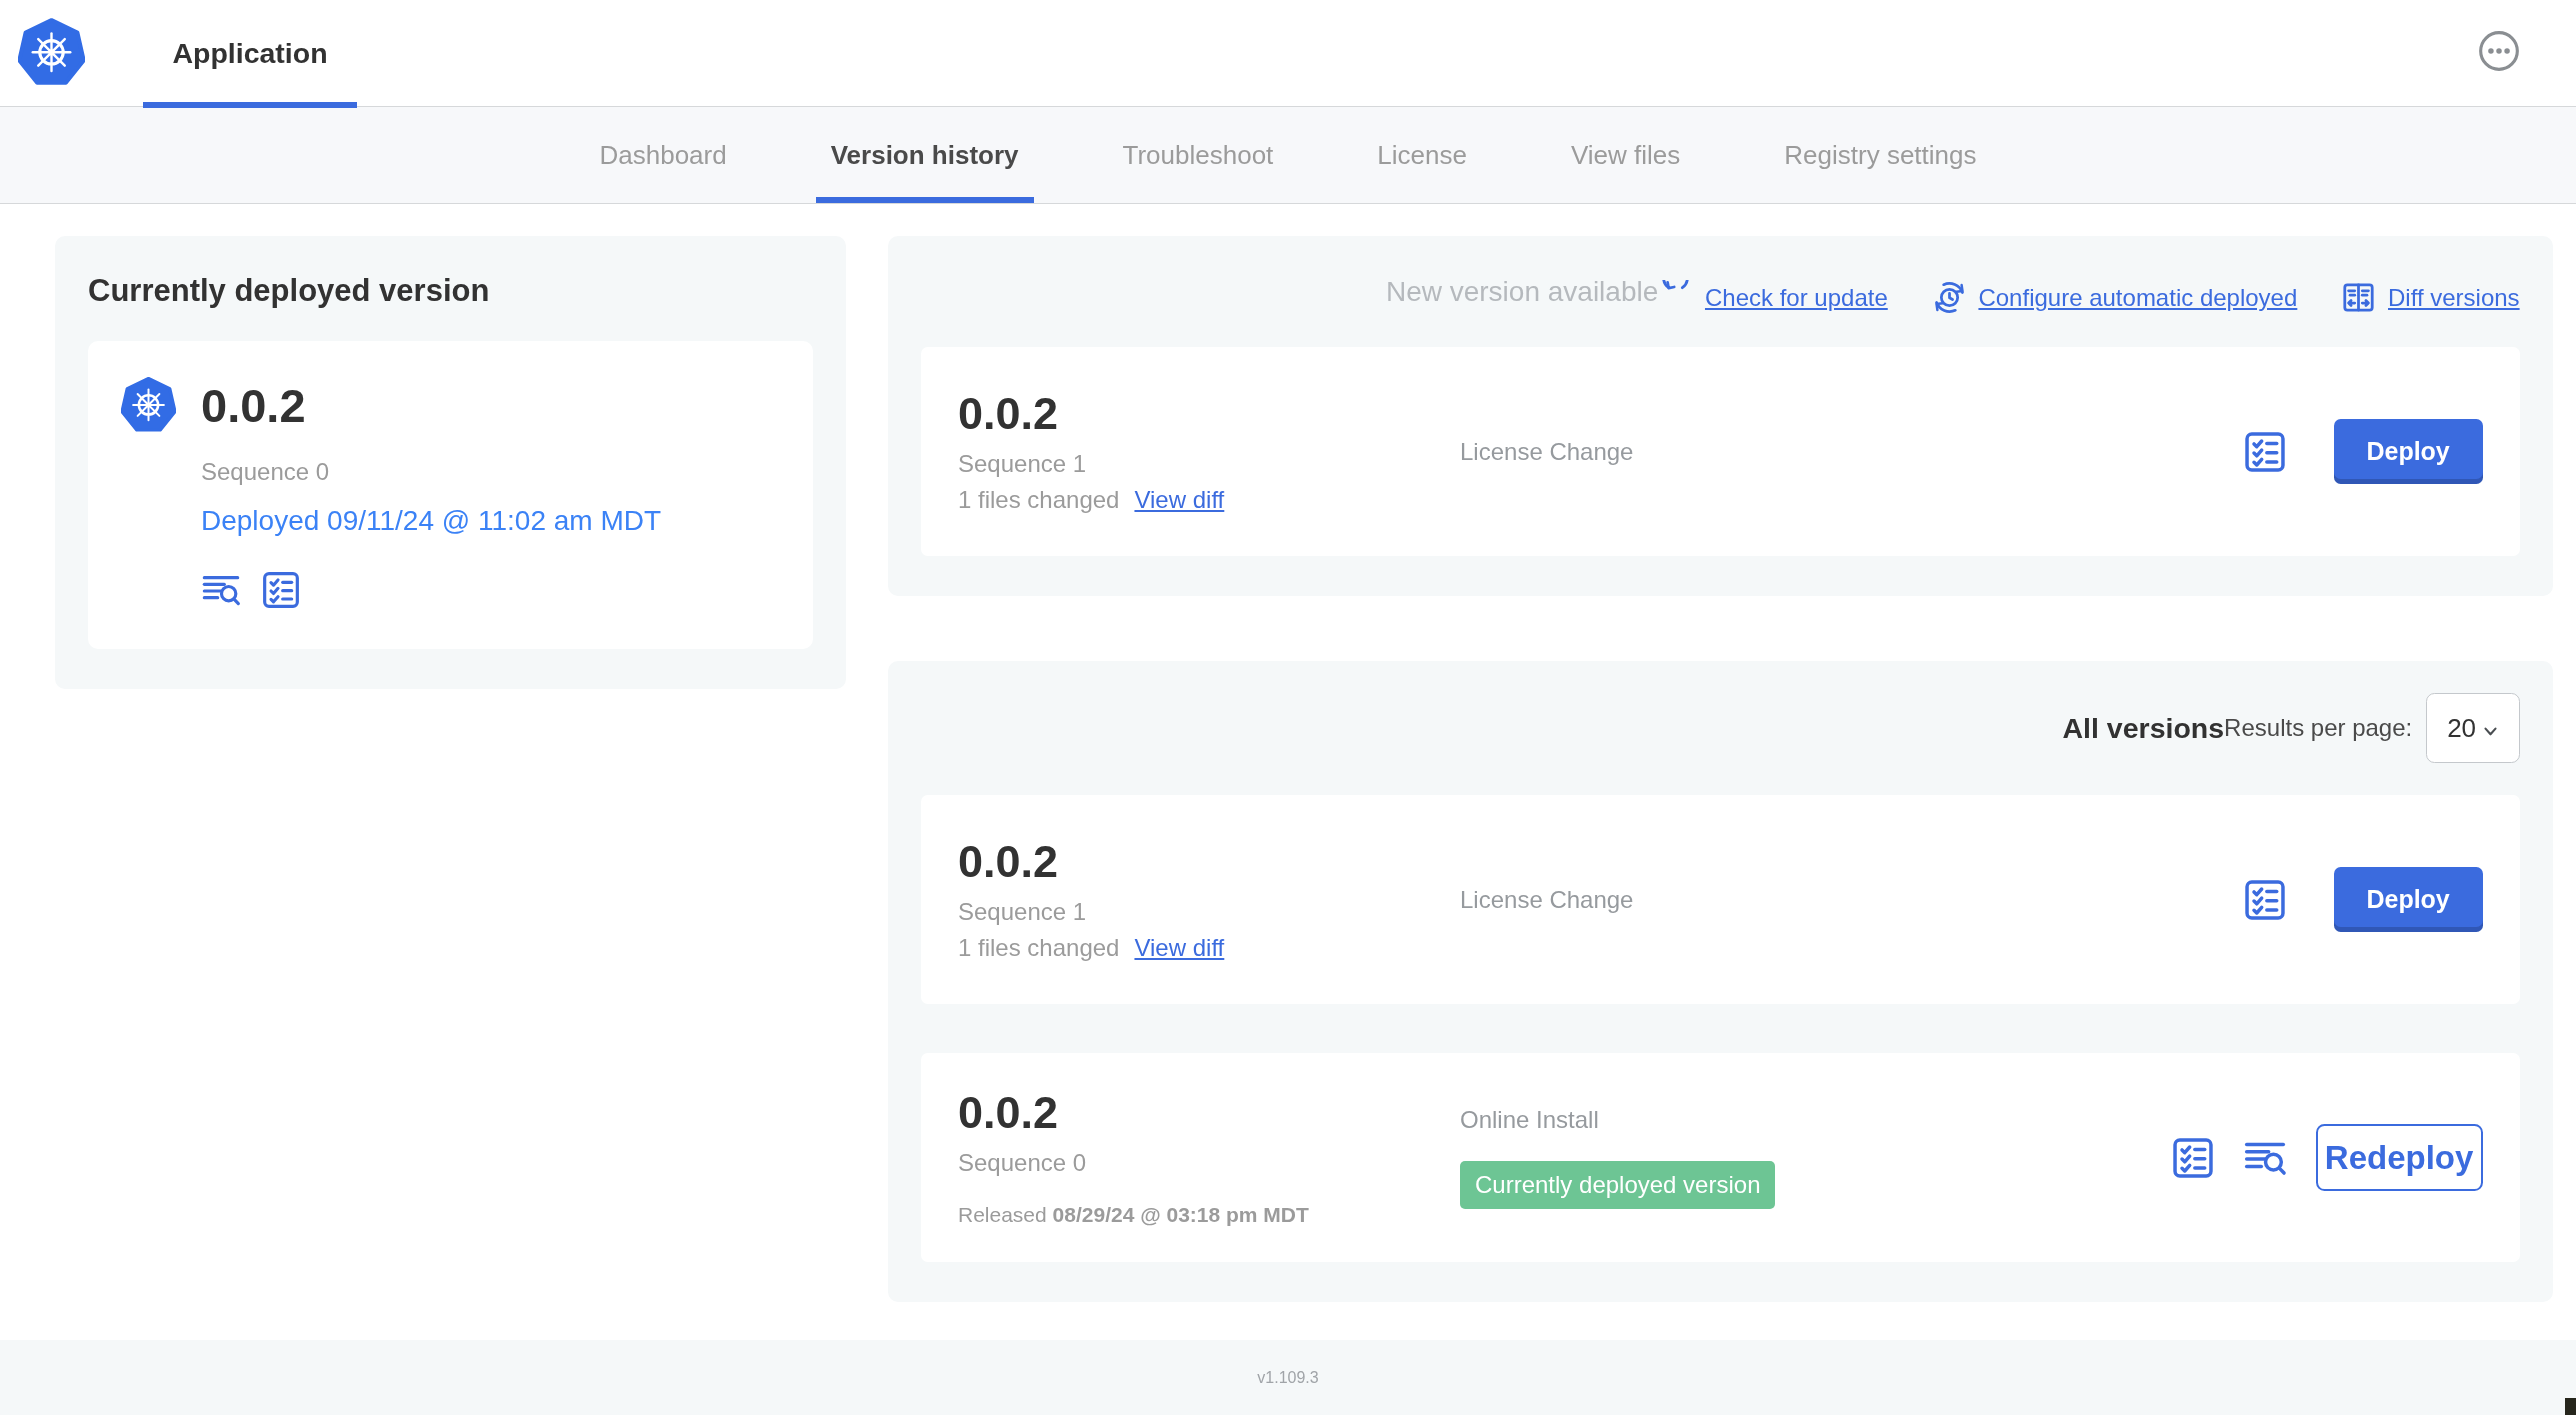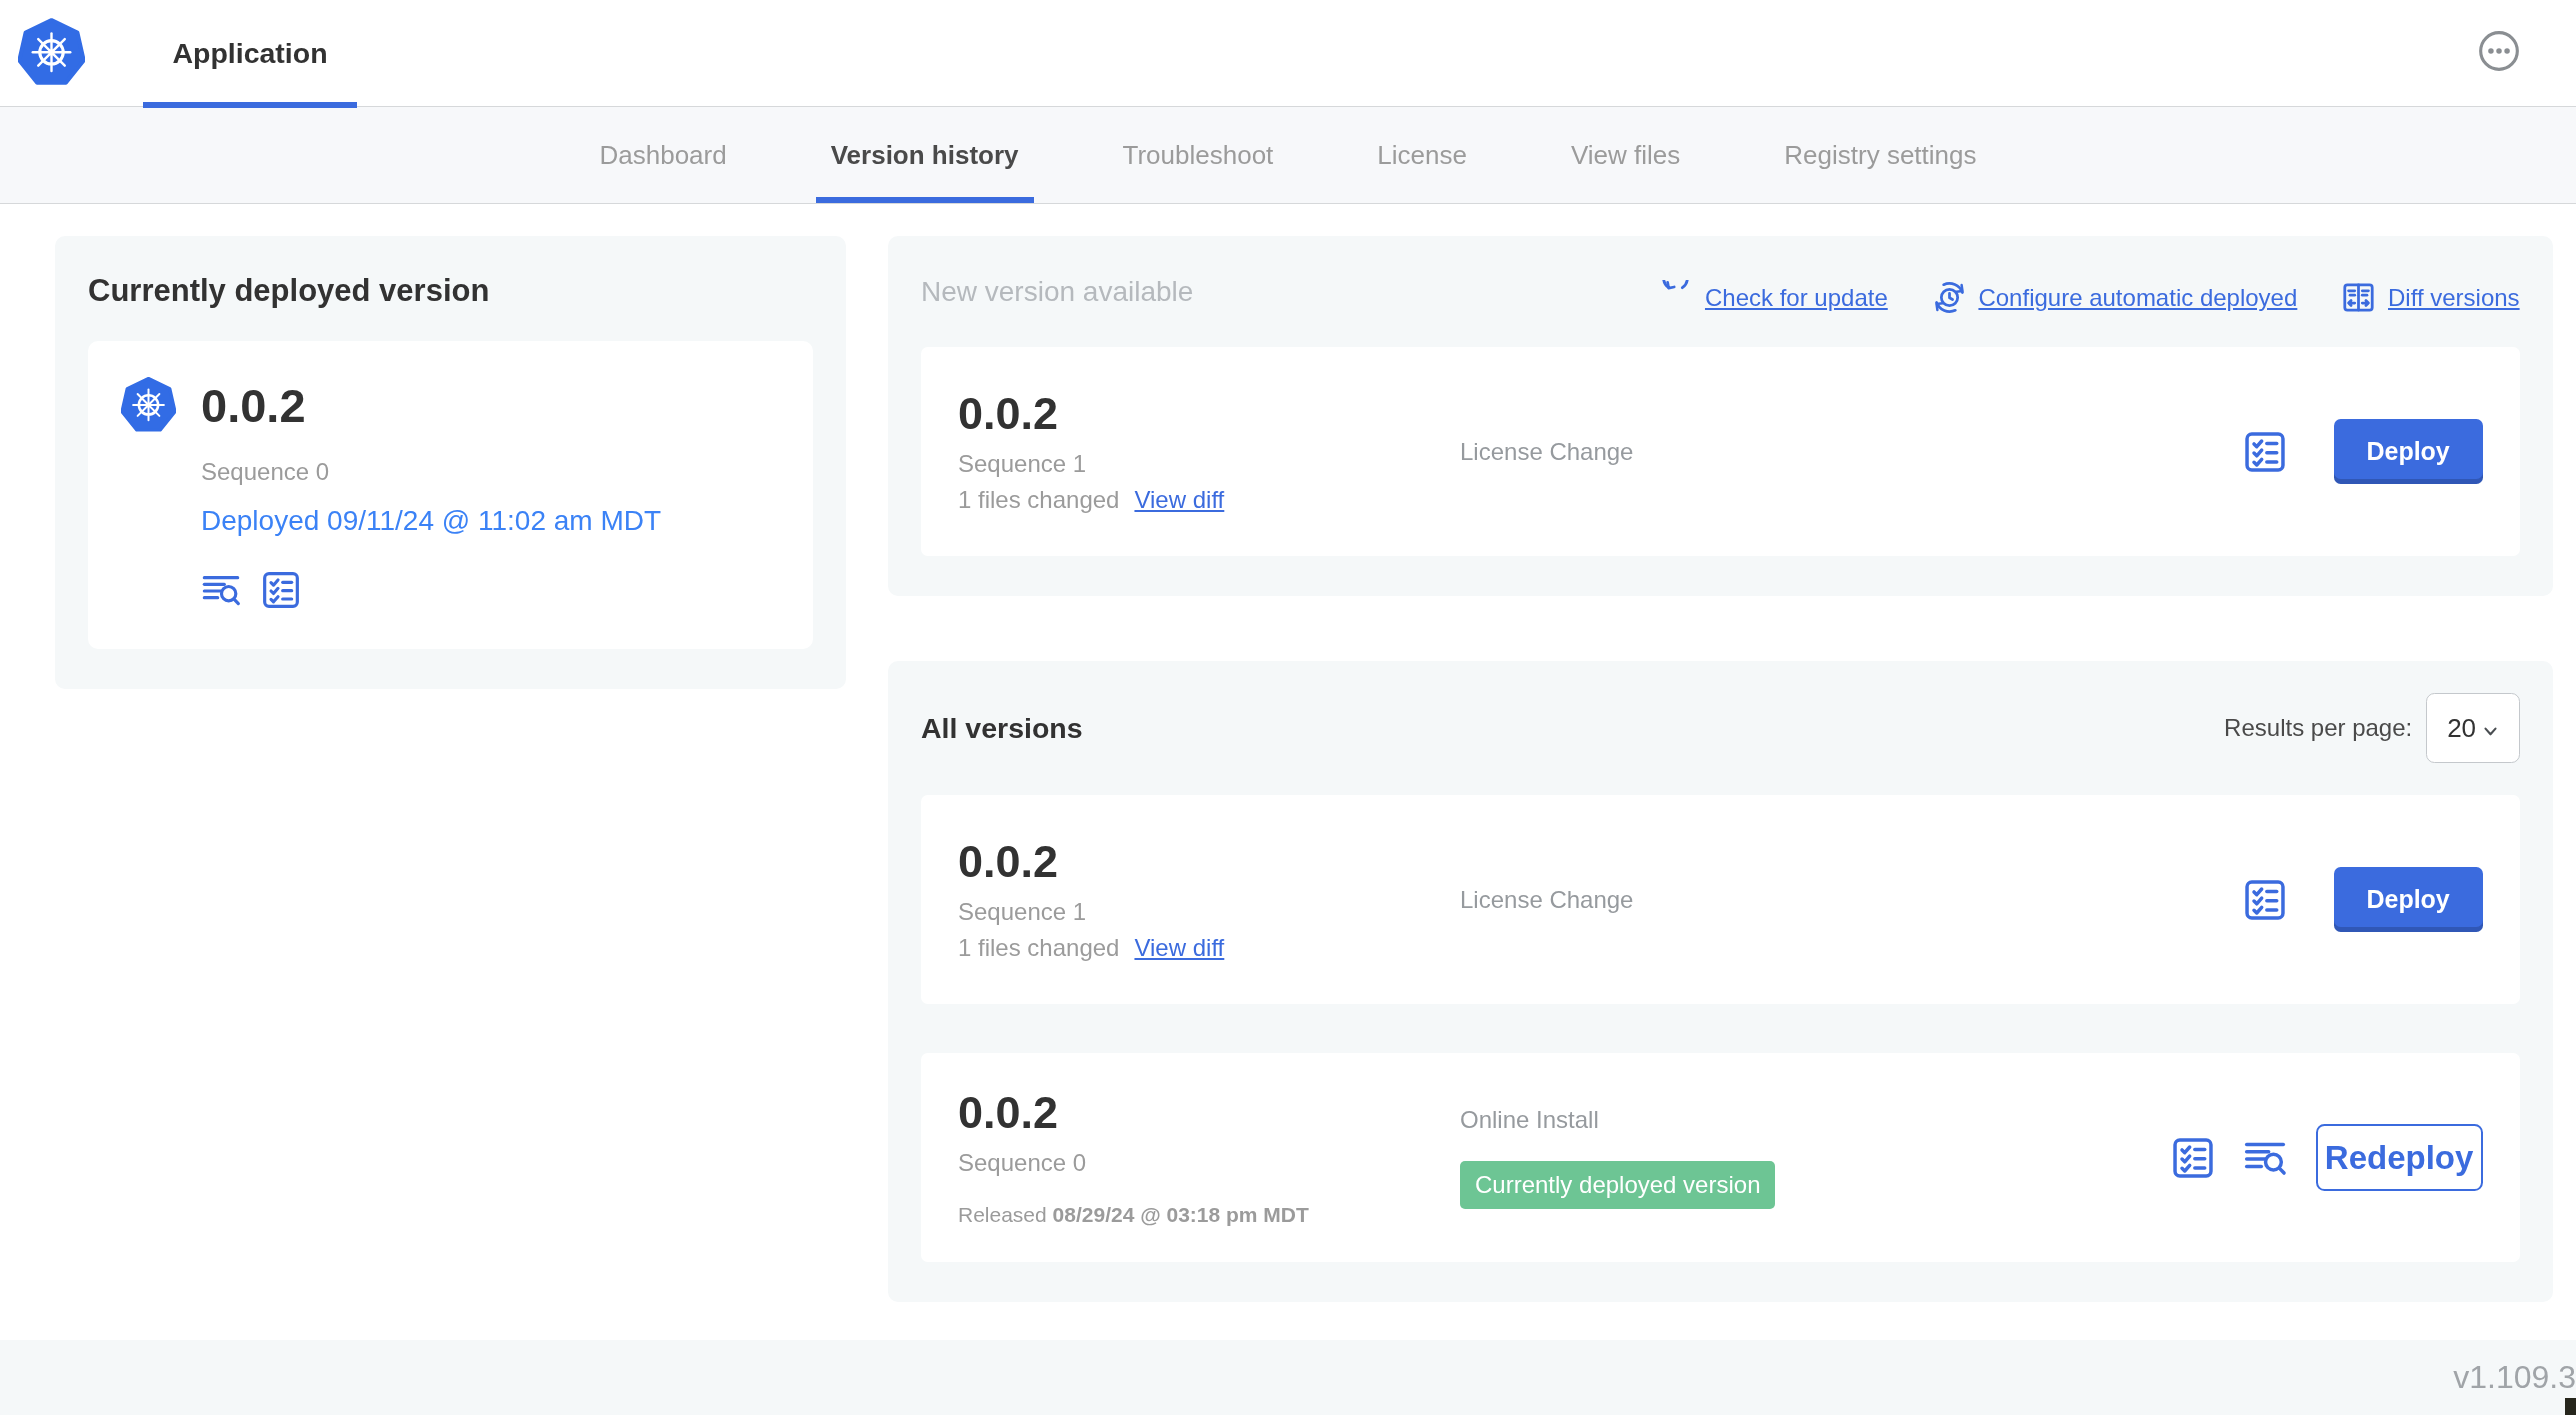--- a/index.html
+++ b/index.html
@@ -79,21 +79,21 @@
   .deployed-card .seq-text { margin-top: 23.4px; }
   .deployed-at { margin-top: 19px; font-size: 28px; color: #3b82f6; }
   .icon-row { display: flex; gap: 20px; margin-top: 33px; align-items: center; }
   .icon-btn { width: 40px; height: 40px; cursor: pointer; background: none; border: none; padding: 0; }
   .icon-btn svg { width: 100%; height: 100%; display: block; }
 
   
   .right-col { position: absolute; left: 888px; right: 23.4px; top: 30px; }
 
   .newver-panel { padding: 32px 33px 40px 33px; }
-  .section-head { display: flex; justify-content: space-between; align-items: center; }
+  .section-head { display: flex; justify-content: flex-end; align-items: center; }
   .newver-title { font-size: 28px; color: #b5b9bd; }
   .head-links { display: flex; align-items: center; gap: 44px; }
   .head-link { display: flex; align-items: center; gap: 11.7px; color: #3b6bde; text-decoration: none; cursor: pointer; margin-top: 12px; }
   .head-link svg { width: 35px; height: 35px; }
   .head-link span { font-size: 24px; text-decoration: underline; font-weight: 500; }
 
   .version-card {
     margin-top: 32px; background: #fff; border-radius: 6.7px;
     padding: 28.5px 37px; min-height: 209px;
     display: flex; align-items: center;
@@ -140,22 +140,22 @@
     font-size: 26px; color: #323232; cursor: pointer;
   }
   .rpp-select svg { width: 20px; height: 20px; }
 
   .version-card + .version-card { margin-top: 49px; }
 
   
   .footer {
     position: absolute; bottom: 0; left: 0; right: 0; height: 75px;
     background: #f5f8f9;
-    display: flex; align-items: center; justify-content: flex-end;
-    font-size: 32px; color: #a0a4a8;
+    display: flex; align-items: center; justify-content: center;
+    font-size: 16px; color: #a0a4a8;
   }
   .corner-artifact {
     position: absolute; right: 0; bottom: 0; width: 11px; height: 17px;
     background: #26261c;
   }
 </style>
 </head>
 <body>
 
 <svg width="0" height="0" style="position:absolute">

